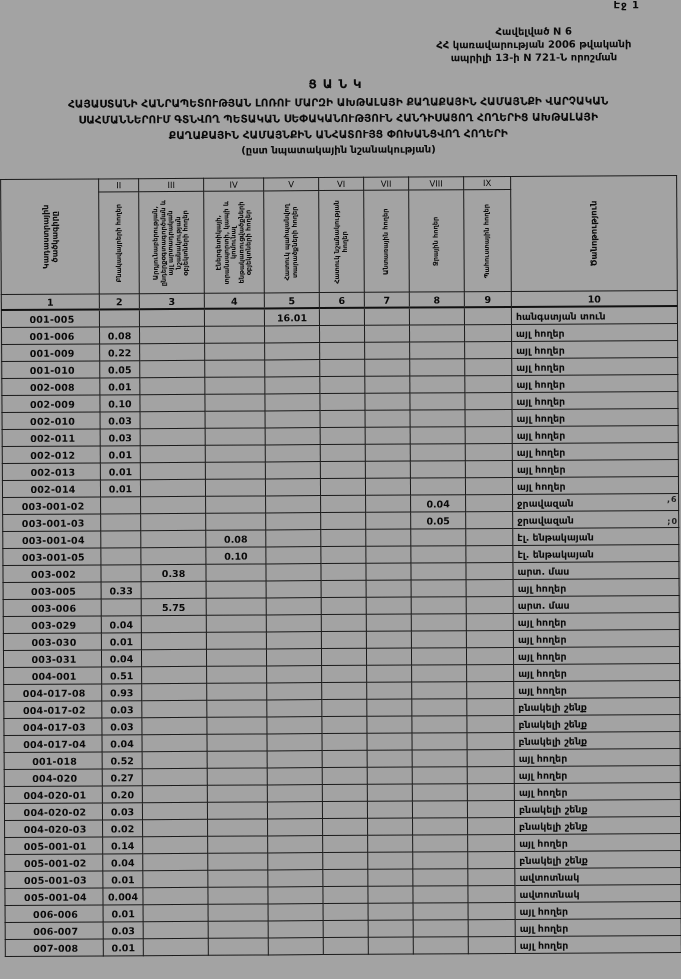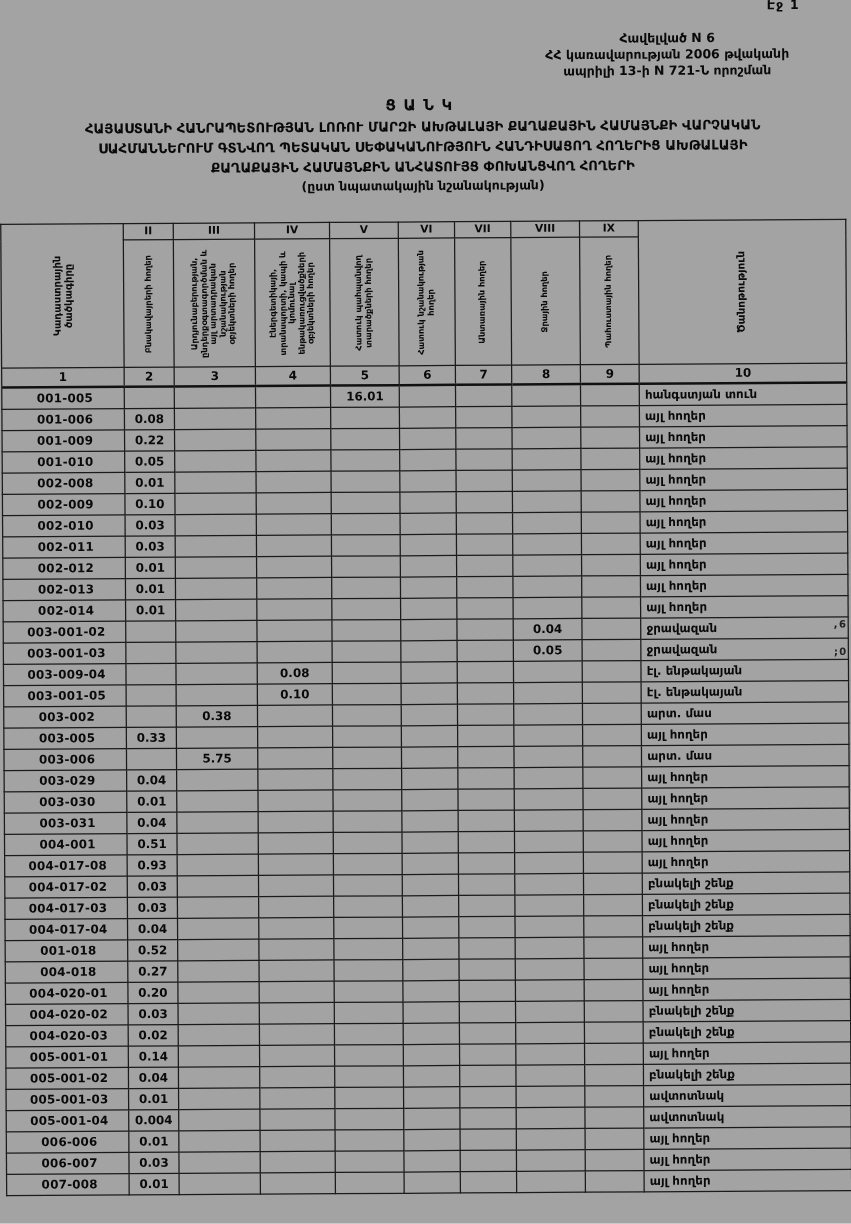--- a/index.html
+++ b/index.html
@@ -13,21 +13,21 @@
   .title-block{position:absolute;top:77px;left:0;width:100%;text-align:center;}
   .title-main{font-size:12px;letter-spacing:6px;margin-bottom:3px;}
   .title-line{font-size:10.6px;line-height:16px;}
   .title-sub{font-size:10px;margin-top:2px;}
   table.landtbl{
     position:absolute;left:2px;top:177px;width:676px;
     border-collapse:collapse;table-layout:fixed;
   }
   .landtbl th,.landtbl td{border:1px solid #1b1b1b;padding:0;overflow:hidden;}
   .landtbl thead tr.numbers th{border-bottom:2px solid #111;}
-  th.roman{height:12px;font-size:8.5px;font-weight:bold;text-align:center;vertical-align:middle;}
+  th.roman{height:12px;font-size:8.5px;font-weight:normal;text-align:center;vertical-align:middle;}
   th.cat{height:101px;position:relative;}
   th.cat .rot, th.corner .rot, th.notehead .rot{
     position:absolute;left:50%;top:50%;
     transform:translate(-50%,-50%) rotate(-90deg);
     width:96px;text-align:center;font-size:6.6px;line-height:7.6px;font-weight:bold;
   }
   th.corner{position:relative;}
   th.corner .rot{width:108px;font-size:8px;line-height:9px;}
   th.notehead{position:relative;}
   th.notehead .rot{width:112px;font-size:8.5px;white-space:nowrap;}
@@ -282,21 +282,21 @@
             <td class="val"></td>
             <td class="val"></td>
             <td class="val"></td>
             <td class="val"></td>
             <td class="val"></td>
             <td class="val">0.05</td>
             <td class="val"></td>
             <td class="note">ջրավազան</td>
           </tr>
           <tr>
-            <td class="code">003-009-04</td>
+            <td class="code">003-001-04</td>
             <td class="val"></td>
             <td class="val"></td>
             <td class="val">0.08</td>
             <td class="val"></td>
             <td class="val"></td>
             <td class="val"></td>
             <td class="val"></td>
             <td class="val"></td>
             <td class="note">էլ. ենթակայան</td>
           </tr>
@@ -450,21 +450,21 @@
             <td class="val"></td>
             <td class="val"></td>
             <td class="val"></td>
             <td class="val"></td>
             <td class="val"></td>
             <td class="val"></td>
             <td class="val"></td>
             <td class="note">այլ հողեր</td>
           </tr>
           <tr>
-            <td class="code">004-018</td>
+            <td class="code">004-020</td>
             <td class="val">0.27</td>
             <td class="val"></td>
             <td class="val"></td>
             <td class="val"></td>
             <td class="val"></td>
             <td class="val"></td>
             <td class="val"></td>
             <td class="val"></td>
             <td class="note">այլ հողեր</td>
           </tr>

